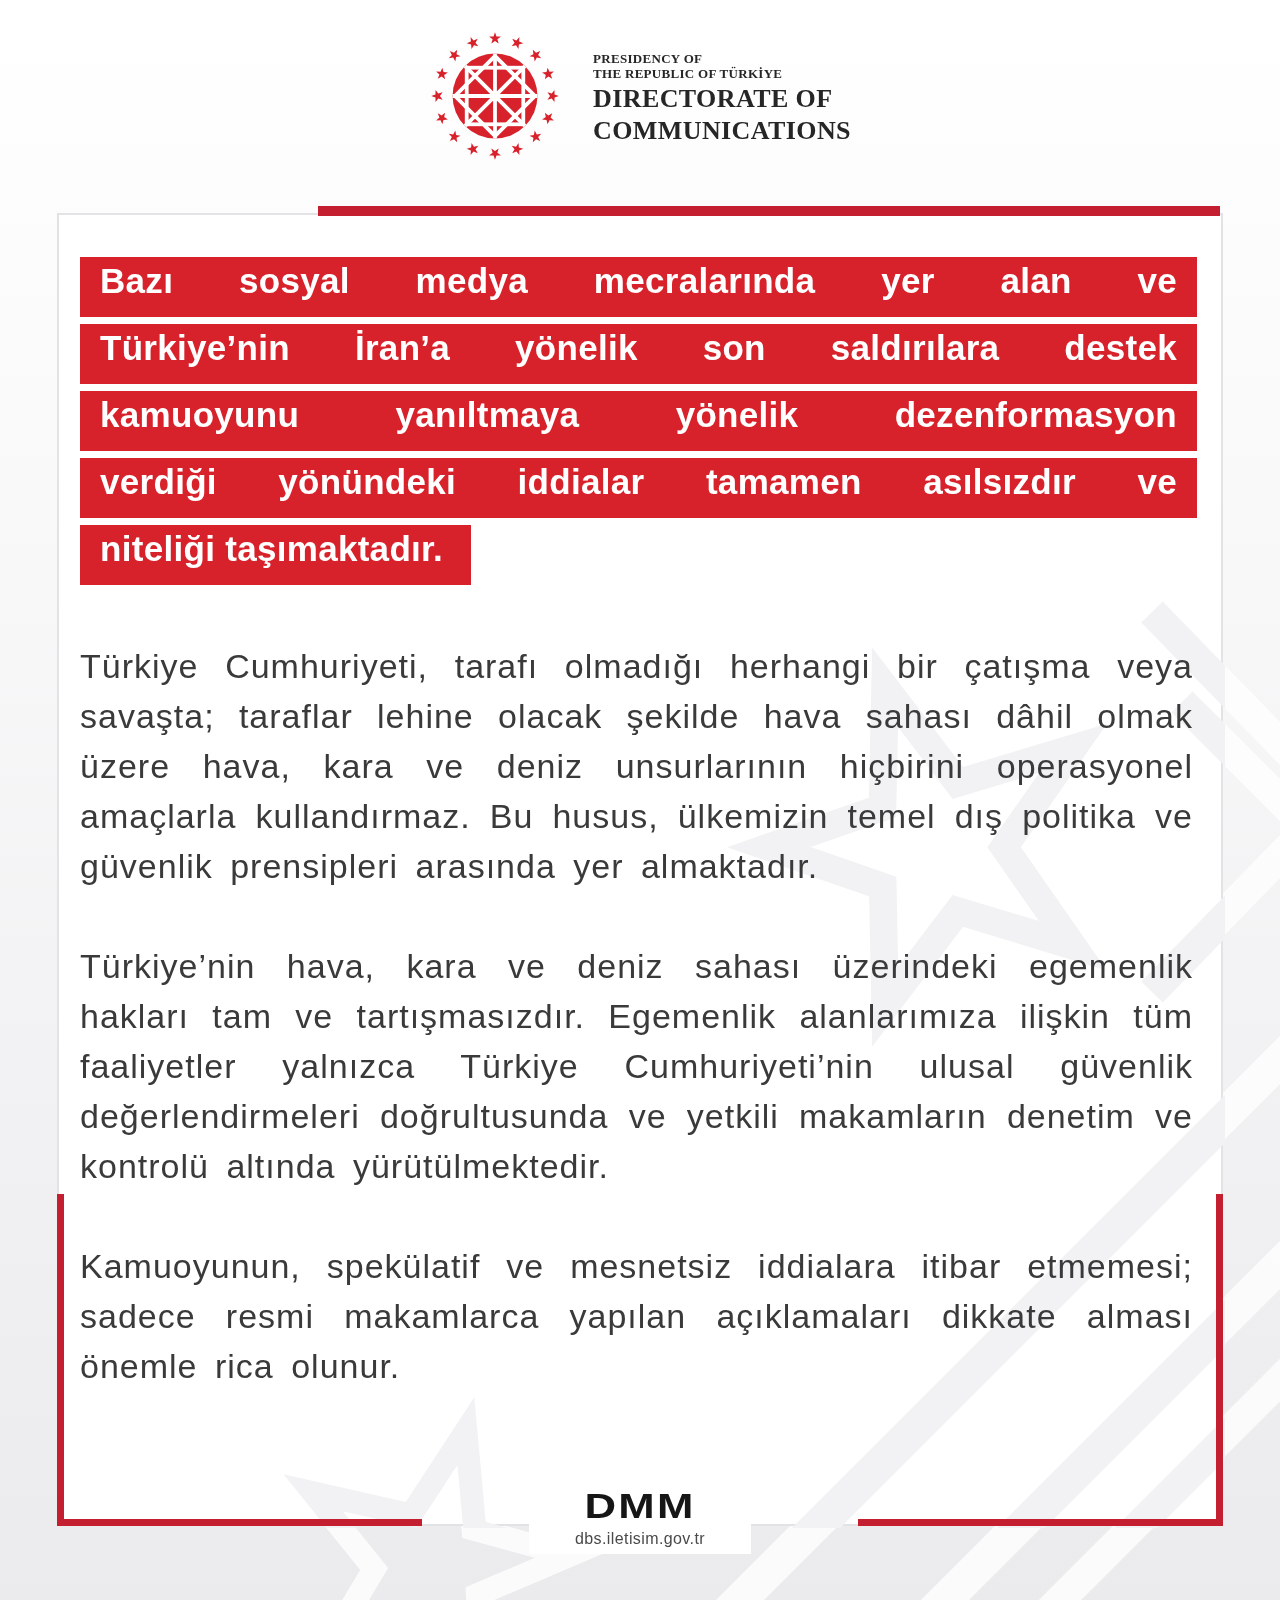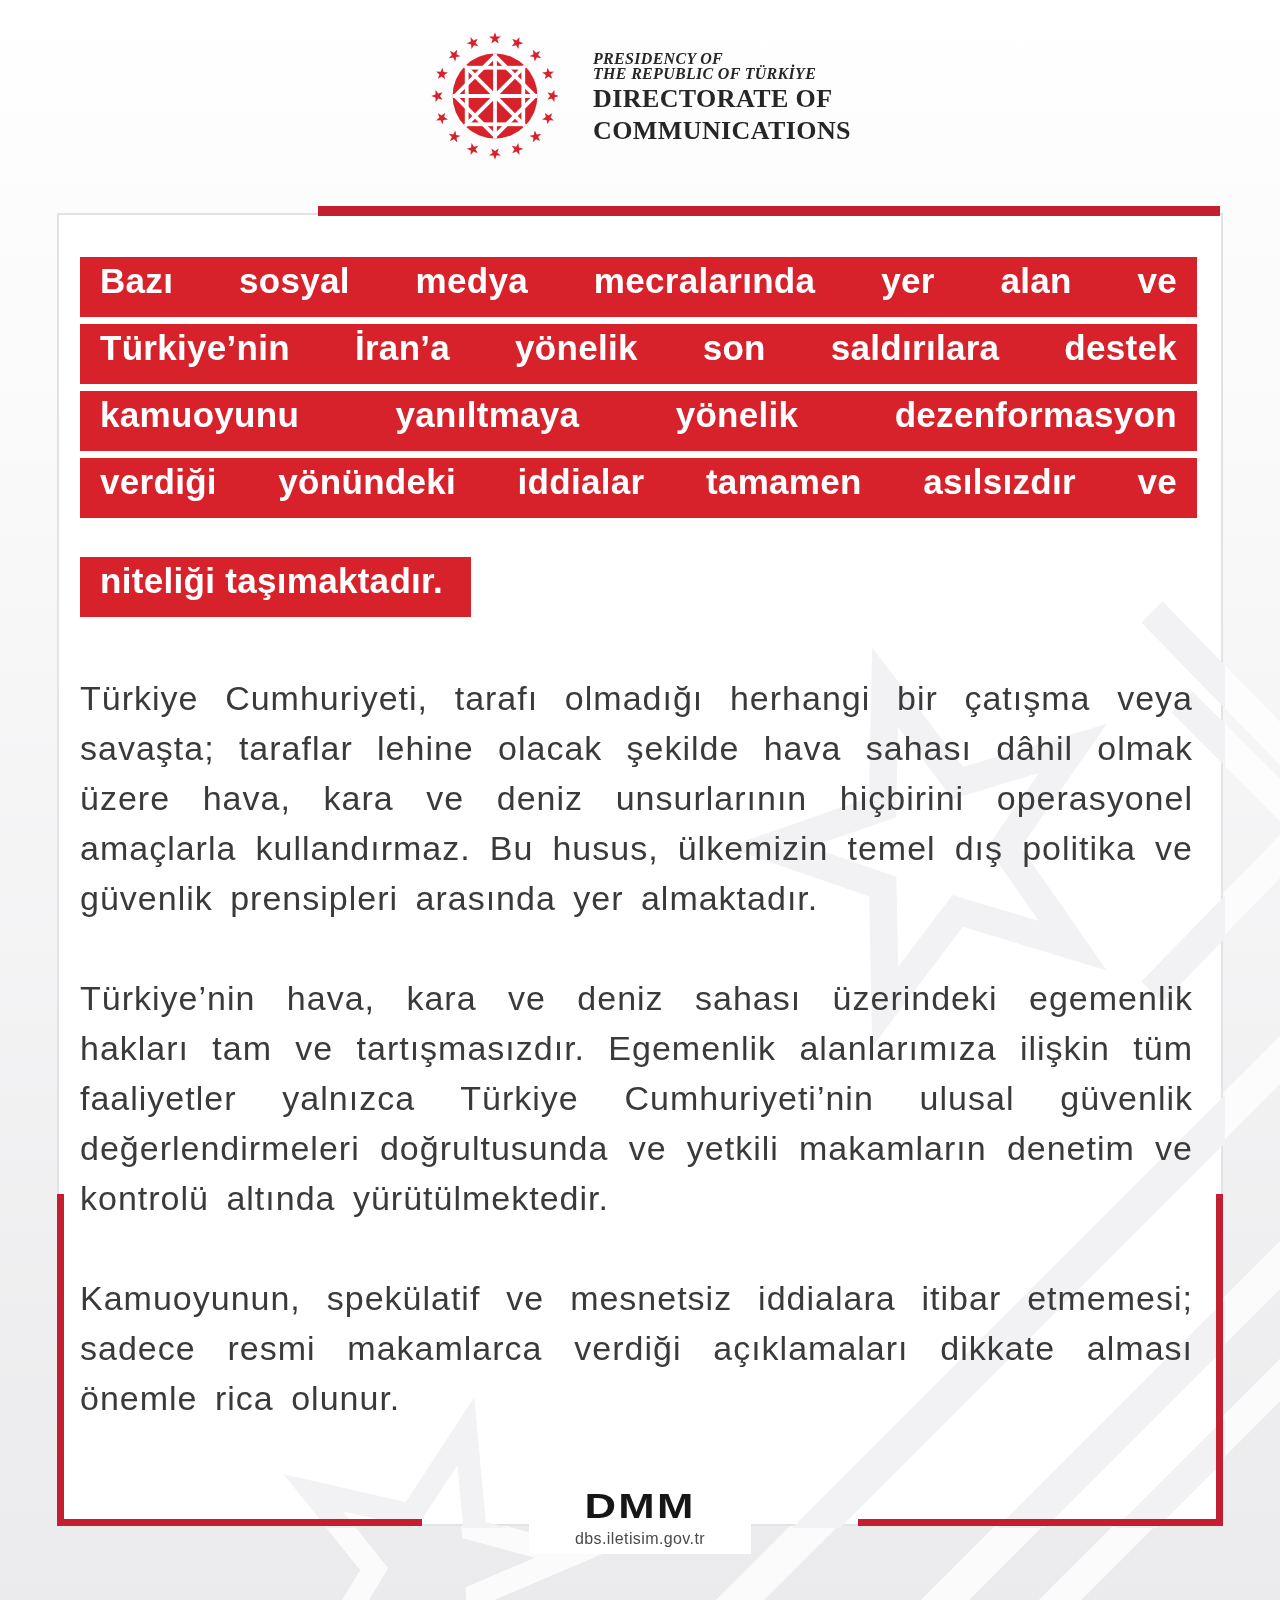--- a/index.html
+++ b/index.html
@@ -15,21 +15,21 @@
   .card-watermark{position:absolute;left:0;top:0;width:1166px;height:1313px;color:#f2f2f4;z-index:0;pointer-events:none;}
   
   .header{
     position:absolute;left:0;top:0;width:1280px;height:195px;
     display:flex;align-items:center;justify-content:center;gap:32px;z-index:2;
   }
   .org-left{text-align:center;color:#262626;font-family:"Liberation Serif",serif;}
   .org-left .small{font-size:13px;font-weight:700;letter-spacing:.4px;}
   .org-left .large{font-size:29px;font-weight:700;letter-spacing:.5px;margin-top:2px;}
   .org-right{text-align:left;color:#262626;font-family:"Liberation Serif",serif;}
-  .org-right .small{font-size:16px;font-weight:700;letter-spacing:.3px;line-height:15px;font-style:italic;}
+  .org-right .small{font-size:13px;font-weight:700;letter-spacing:.3px;line-height:15px;}
   .org-right .large{font-size:26px;font-weight:700;letter-spacing:.4px;line-height:29px;margin-top:3px;}
   .emblem{flex:0 0 auto;}
   
   .top-bar{position:absolute;left:318px;top:206px;width:902px;height:10px;background:#c41f30;z-index:3;}
   
   .card{
     position:absolute;left:57px;top:213px;width:1166px;height:1313px;
     background:#ffffff;border:2px solid #e3e3e6;box-sizing:border-box;z-index:2;
   }
   .card-inner{position:relative;z-index:1;padding:42px 24px 0 21px;}
@@ -39,21 +39,21 @@
   .frame.bottom-left {left:-2px;bottom:-2px;height:7px;width:365px;}
   .frame.bottom-right{right:-2px;bottom:-2px;height:7px;width:365px;}
   
   .headline{margin-bottom:52px;}
   .hl-line{
     background:#d8222b;color:#ffffff;
     font-size:35px;font-weight:800;line-height:48px;height:60px;
     padding:0 20px;margin-bottom:7px;letter-spacing:.3px;
     text-align:justify;text-align-last:justify;overflow:hidden;
   }
-  .hl-line.last{display:inline-block;text-align:left;text-align-last:auto;padding-right:28px;margin-bottom:0;margin-top:32px;}
+  .hl-line.last{display:inline-block;text-align:left;text-align-last:auto;padding-right:28px;margin-bottom:0;}
   
   .para{
     margin:0 4px 50px 0;color:#3a3a3a;
     font-size:34px;line-height:50px;letter-spacing:1px;word-spacing:7px;
     text-align:justify;
   }
   
   .card-footer{
     position:absolute;left:50%;bottom:-30px;transform:translateX(-50%);
     text-align:center;z-index:4;background:#ffffff;padding:4px 46px 6px;
@@ -144,20 +144,20 @@
     <div class="headline">
       <div class="hl-line">Bazı sosyal medya mecralarında yer alan ve</div>
       <div class="hl-line">Türkiye’nin İran’a yönelik son saldırılara destek</div>
       <div class="hl-line">kamuoyunu yanıltmaya yönelik dezenformasyon</div>
       <div class="hl-line">verdiği yönündeki iddialar tamamen asılsızdır ve</div>
       <div><div class="hl-line last">niteliği taşımaktadır.</div></div>
     </div>
 
     <p class="para">Türkiye Cumhuriyeti, tarafı olmadığı herhangi bir çatışma veya savaşta; taraflar lehine olacak şekilde hava sahası dâhil olmak üzere hava, kara ve deniz unsurlarının hiçbirini operasyonel amaçlarla kullandırmaz. Bu husus, ülkemizin temel dış politika ve güvenlik prensipleri arasında yer almaktadır.</p>
     <p class="para">Türkiye’nin hava, kara ve deniz sahası üzerindeki egemenlik hakları tam ve tartışmasızdır. Egemenlik alanlarımıza ilişkin tüm faaliyetler yalnızca Türkiye Cumhuriyeti’nin ulusal güvenlik değerlendirmeleri doğrultusunda ve yetkili makamların denetim ve kontrolü altında yürütülmektedir.</p>
-    <p class="para">Kamuoyunun, spekülatif ve mesnetsiz iddialara itibar etmemesi; sadece resmi makamlarca verdiği açıklamaları dikkate alması önemle rica olunur.</p>
+    <p class="para">Kamuoyunun, spekülatif ve mesnetsiz iddialara itibar etmemesi; sadece resmi makamlarca yapılan açıklamaları dikkate alması önemle rica olunur.</p>
   </div>
 
   <div class="card-footer">
     <div class="dmm-logo">DMM</div>
     <div class="dmm-url">dbs.iletisim.gov.tr</div>
   </div>
 </div>
 
 </body></html>

